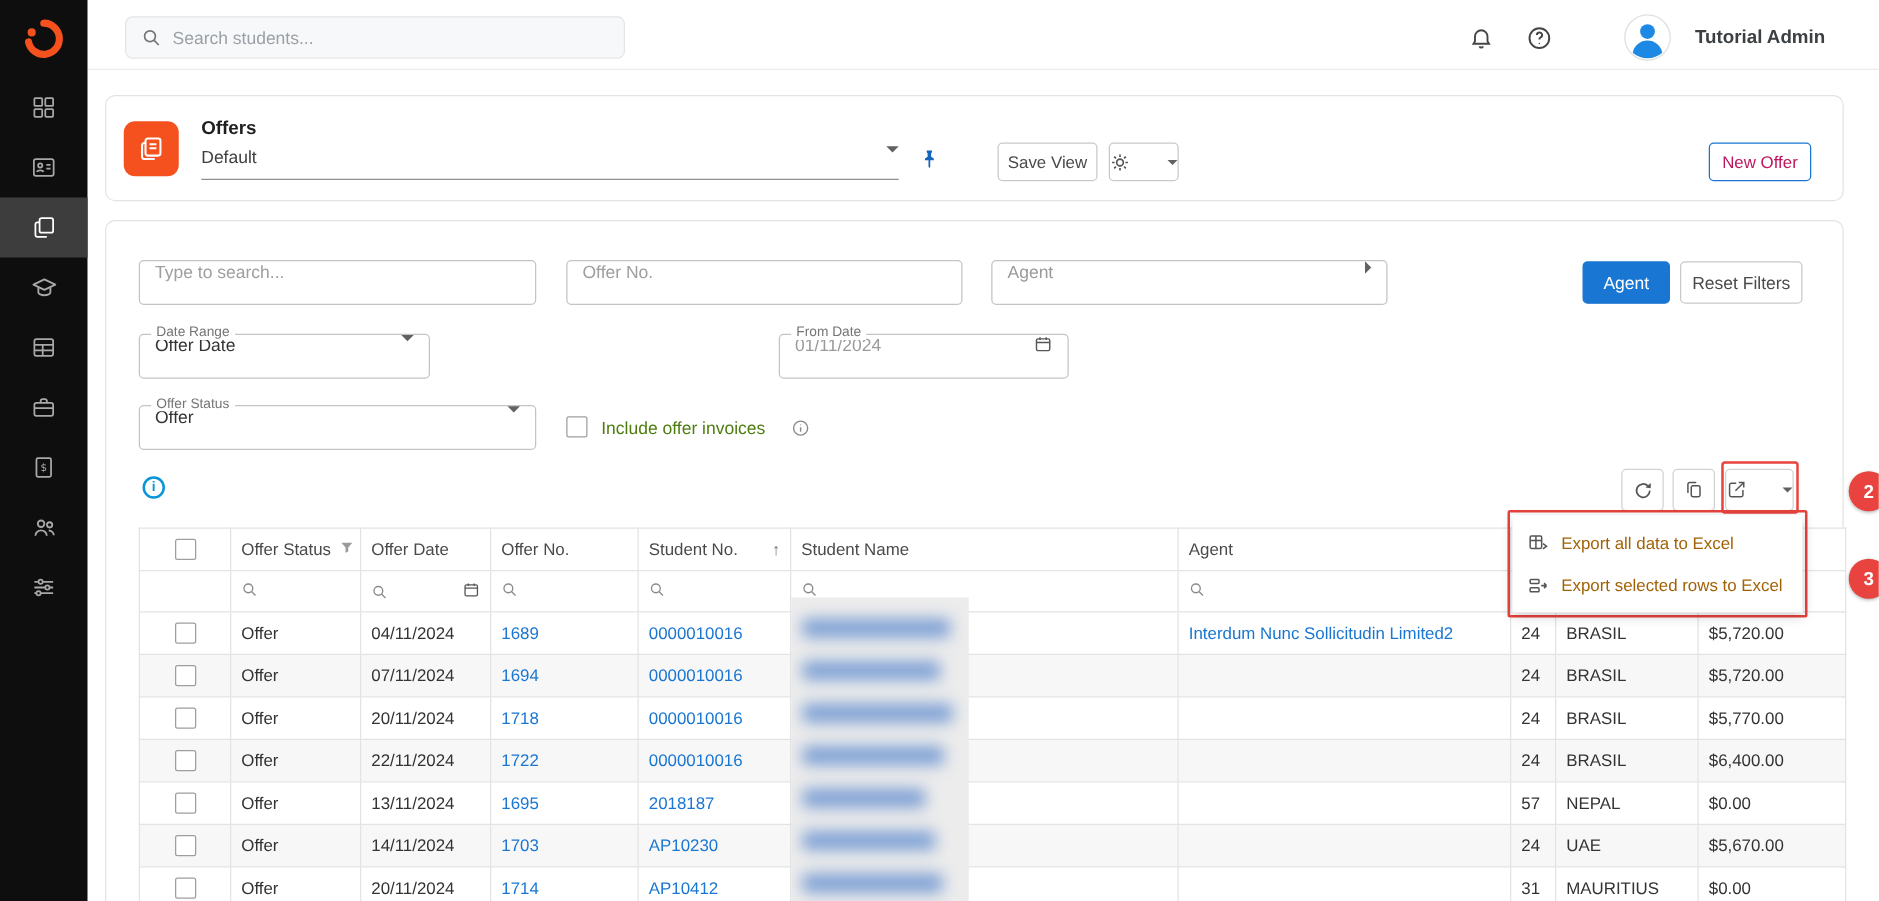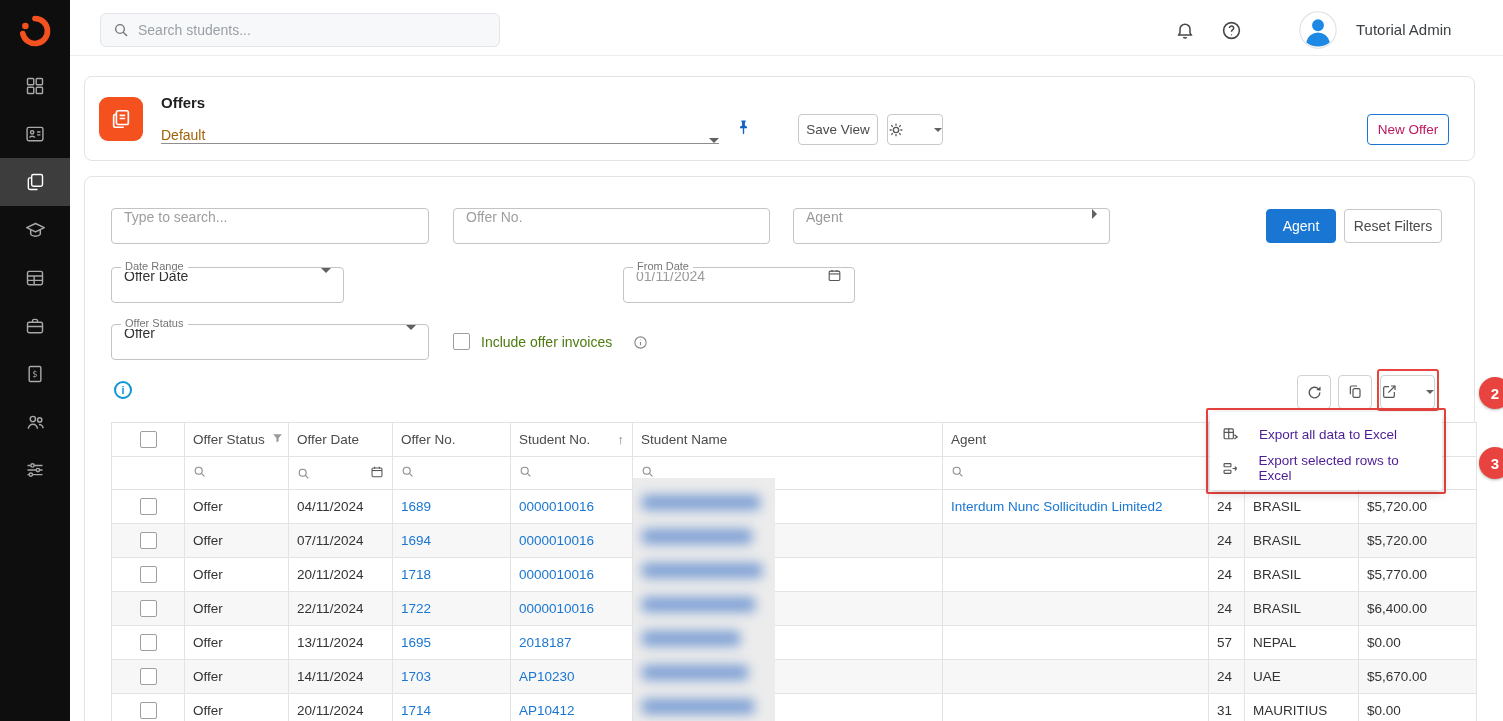--- a/index.html
+++ b/index.html
@@ -13,31 +13,31 @@
   .nav-item{width:70px;height:48px;display:flex;align-items:center;justify-content:center;cursor:pointer;color:#a8a8a8}
   .nav-item.active{background:#3d3d3d;color:#fff}
 
   
   .topbar{position:absolute;left:70px;top:0;width:1433px;height:56px;background:#fff;border-bottom:1px solid #ececec}
   .search-box{position:absolute;left:30px;top:13px;width:400px;height:34px;background:#f7f8f9;border:1px solid #e3e5e8;border-radius:6px;display:flex;align-items:center;gap:9px;padding:0 12px}
   .search-box input{flex:1;border:none;outline:none;background:transparent;font:14px "Liberation Sans",sans-serif;color:#333}
   .search-box input::placeholder{color:#9aa0a6}
   .tb-icon{position:absolute;top:20px;cursor:pointer}
   .avatar{position:absolute;left:1229px;top:11px;width:38px;height:38px;cursor:pointer}
-  .user-name{position:absolute;left:1286px;top:21px;font-size:15px;font-weight:normal;color:#3c4043}
+  .user-name{position:absolute;left:1286px;top:21px;font-size:15px;font-weight:bold;color:#3c4043}
 
   
   .card{position:absolute;background:#fff;border:1px solid #e3e3e3;border-radius:8px}
   .card-header{left:84px;top:76px;width:1391px;height:85px}
   .card-body{left:84px;top:176px;width:1391px;height:600px}
 
   
   .module-tile{position:absolute;left:14px;top:20px;width:44px;height:44px;border-radius:9px;background:#f4511e;display:flex;align-items:center;justify-content:center}
   .page-title{position:absolute;left:76px;top:17px;font-size:15px;font-weight:bold;color:#1f1f1f}
-  .view-select{position:absolute;left:76px;top:40px;width:558px;height:27px;border-bottom:1px solid #8f8f8f;display:flex;align-items:flex-end;cursor:pointer;color:#a16207}
+  .view-select{position:absolute;left:76px;top:40px;width:558px;height:27px;border-bottom:1px solid #8f8f8f;display:flex;align-items:flex-start;cursor:pointer;color:#404040}
   .pin{position:absolute;left:650px;top:42px;cursor:pointer}
   .btn{display:flex;align-items:center;justify-content:center;gap:7px;border-radius:4px;font-size:13.5px;background:#fff;border:1px solid #c9c9c9;color:#4a4a4a;cursor:pointer}
   .btn-save{position:absolute;left:713px;top:37px;width:80px;height:31px}
   .btn-gear{position:absolute;left:802px;top:37px;width:56px;height:31px}
   .btn-new{position:absolute;right:25px;top:37px;width:82px;height:31px;border-color:#1976d2;color:#be185d}
 
   
   .field{position:absolute;height:36px;border:1px solid #c4c4c4;border-radius:4px;background:#fff;display:flex;align-items:flex-start;gap:8px;padding:0 12px;color:#333;cursor:pointer}
   .field input{flex:1;border:none;outline:none;background:transparent;font:14px "Liberation Sans",sans-serif;color:#333}
   .field input::placeholder{color:#9e9e9e}
@@ -69,21 +69,21 @@
   .sort-arrow{color:#757575;font-size:13px}
 
   
   .blur-band{position:absolute;left:633px;top:478px;width:142px;height:243px;background:#ececec;overflow:hidden;z-index:5}
   .smudge{position:absolute;left:9px;height:15px;border-radius:3px;background:#7c9fd4;filter:blur(6px)}
 
   
   .export-btn-outline{position:absolute;left:1377px;top:369px;width:62px;height:42px;border:2px solid #e8433e;border-radius:3px;z-index:9;pointer-events:none}
   .export-menu-outline{position:absolute;left:1206px;top:408px;width:240px;height:86px;border:2px solid #e8433e;border-radius:2px;z-index:10;pointer-events:none}
   .export-menu{position:absolute;left:1210px;top:412px;width:232px;height:78px;background:#fff;box-shadow:0 3px 10px rgba(0,0,0,.2);z-index:11;padding:5px 0}
-  .mi{display:flex;align-items:center;gap:20px;height:34px;padding:0 12px;font-size:13.5px;color:#4c1d95;cursor:pointer}
+  .mi{display:flex;align-items:center;gap:10px;height:34px;padding:0 12px;font-size:13.5px;color:#a16207;cursor:pointer}
   .step-badge{position:absolute;left:1479px;width:32px;height:32px;border-radius:50%;background:#e8433e;color:#fff;font-size:15px;font-weight:bold;display:flex;align-items:center;justify-content:center;z-index:12;box-shadow:0 1px 3px rgba(0,0,0,.3)}
 </style>
 </head>
 <body>
 
 <aside class="sidebar">
   <div class="logo">
     <svg width="34" height="34" viewBox="0 0 24 24" fill="none">
       <path d="M12 3.2a8.8 8.8 0 1 1-8.6 10.6" stroke="#f4511e" stroke-width="4" stroke-linecap="round"></path>
       <circle cx="5.2" cy="8.4" r="2.3" fill="#f4511e"></circle>

